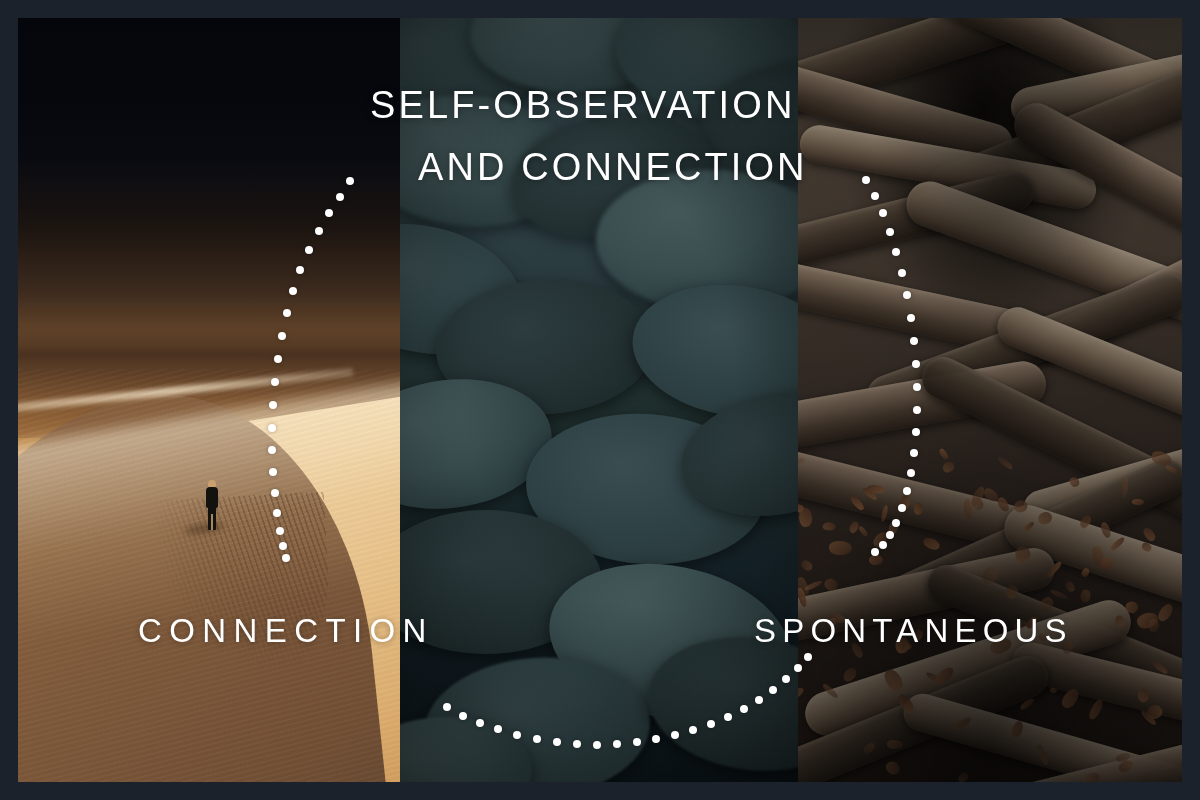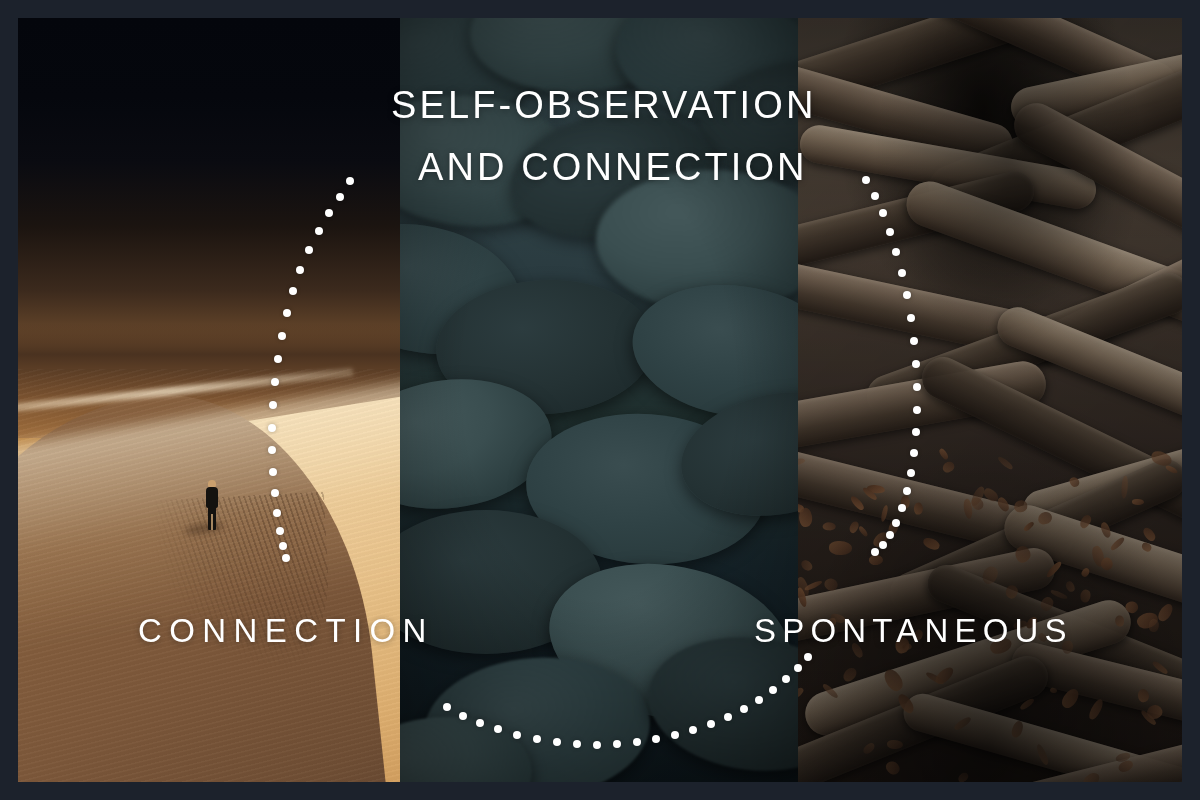--- a/index.html
+++ b/index.html
@@ -177,21 +177,21 @@
 
   
   .overlay-text {
     position:absolute; color:#ffffff;
     font-family:"Liberation Sans", sans-serif;
     font-weight:400; white-space:nowrap;
     text-shadow:0 1px 6px rgba(0,0,0,.35);
     pointer-events:none;
   }
   #title-line-1 {
-    left:373px; top:66px; font-size:38px; letter-spacing:3.1px;
+    left:352px; top:66px; font-size:38px; letter-spacing:3.1px;
   }
   #title-line-2 {
     left:400px; top:128px; font-size:38px; letter-spacing:3.1px;
   }
   #label-connection {
     left:120px; top:594px; font-size:33px; letter-spacing:7.4px;
   }
   #label-spontaneous {
     left:736px; top:594px; font-size:33px; letter-spacing:6.2px;
   }

